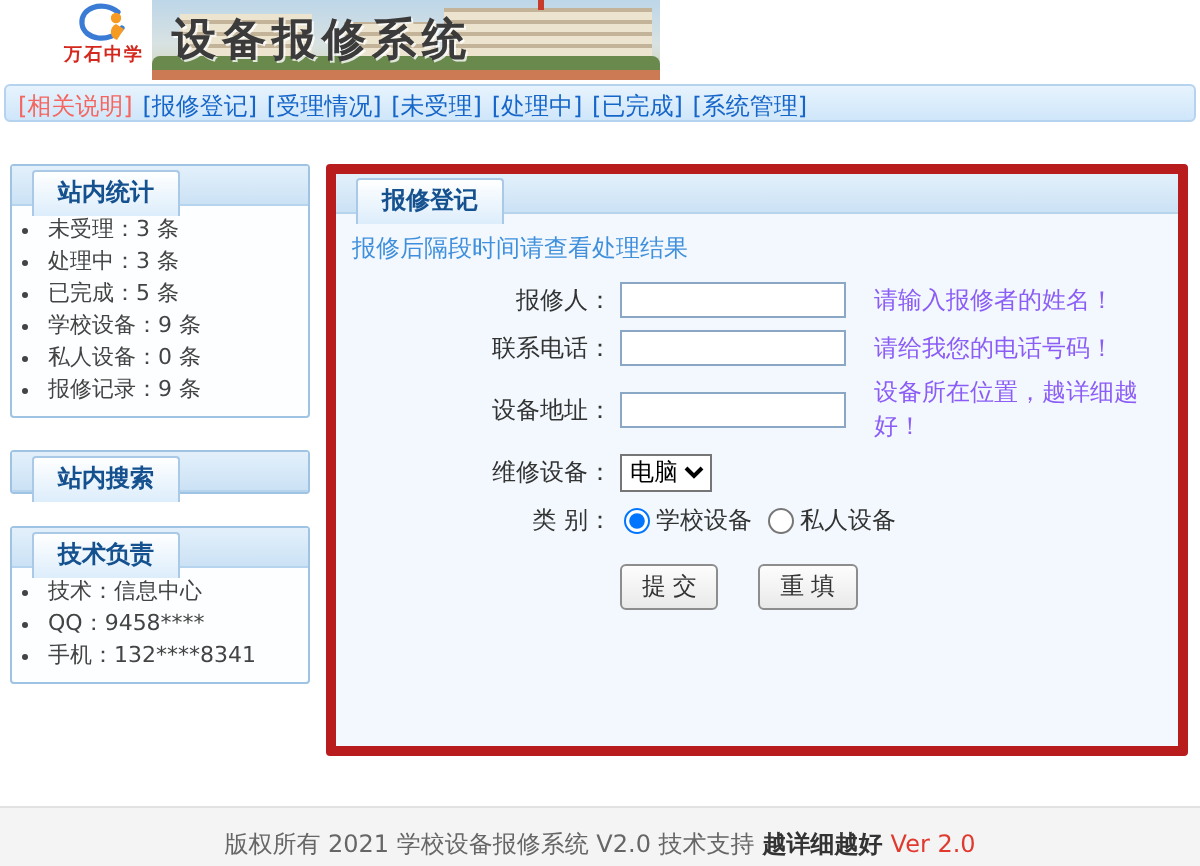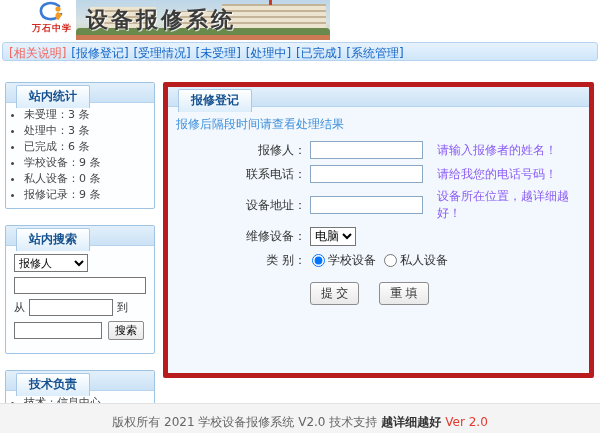--- a/index.html
+++ b/index.html
@@ -8,21 +8,21 @@
     width:600px; height:433px; background:#fff;
     font-family:"DejaVu Sans","Liberation Sans",sans-serif;
     font-size:12px; color:#333; overflow:hidden;
   }
   .page { position:relative; width:600px; height:433px; background:#fff; }
 
   
   .hdr { position:relative; height:40px; background:#fff; }
   .logo { position:absolute; left:24px; top:1px; width:56px; text-align:center; }
   .logo svg { display:block; margin:0 auto; }
-  .logo-text { color:#d4281e; font-weight:bold; font-size:9px; letter-spacing:1px; line-height:10px; }
+  .logo-text { color:#d4281e; font-weight:bold; font-size:9px; letter-spacing:1px; line-height:10px;font-family:Liberation Mono, monospace; }
   .photo { position:absolute; left:76px; top:0; width:254px; height:40px; overflow:hidden;
            background:linear-gradient(180deg,#bdd6e8 0%,#d8e2e2 55%,#d5ddd2 70%); }
   .bld { position:absolute; background:
          repeating-linear-gradient(0deg, rgba(146,120,88,.45) 0 2px, rgba(0,0,0,0) 2px 6px), #ece4cf; }
   .bld-l { left:14px; top:7px; width:66px; height:23px; }
   .bld-m { left:96px; top:11px; width:46px; height:19px; }
   .bld-r { right:4px; top:4px; width:104px; height:26px; }
   .flag { position:absolute; right:58px; top:0; width:3px; height:5px; background:#c83a2a; }
   .trees { position:absolute; left:0; bottom:5px; width:100%; height:7px; background:#69894d; border-radius:4px 4px 0 0; }
   .track { position:absolute; left:0; bottom:0; width:100%; height:5px; background:#cc7a54; }
@@ -126,49 +126,30 @@
 
   <div class="aside">
 
     <div class="panel">
       <div class="p-head">
         <span class="p-tab">站内统计</span>
       </div>
       <ul class="blist">
         <li>未受理：3 条</li>
         <li>处理中：3 条</li>
-        <li>已完成：6 条</li>
+        <li>已完成：5 条</li>
         <li>学校设备：9 条</li>
         <li>私人设备：0 条</li>
         <li>报修记录：9 条</li>
       </ul>
     </div>
 
     <div class="panel">
       <div class="p-head">
         <span class="p-tab">站内搜索</span>
-      </div>
-      <div class="s-body">
-        <div class="row">
-          <select>
-            <option>报修人</option>
-          </select>
-        </div>
-        <div class="row">
-          <input type="text" class="in-full" style="">
-        </div>
-        <div class="row">
-          <span>从</span>
-          <input type="text" class="in-range" style="">
-          <span>到</span>
-        </div>
-        <div class="row">
-          <input type="text" class="in-last" style="">
-          <button class="s-btn">搜索</button>
-        </div>
       </div>
     </div>
 
     <div class="panel">
       <div class="p-head">
         <span class="p-tab">技术负责</span>
       </div>
       <ul class="blist">
         <li>技术：信息中心</li>
         <li>QQ：9458****</li>

